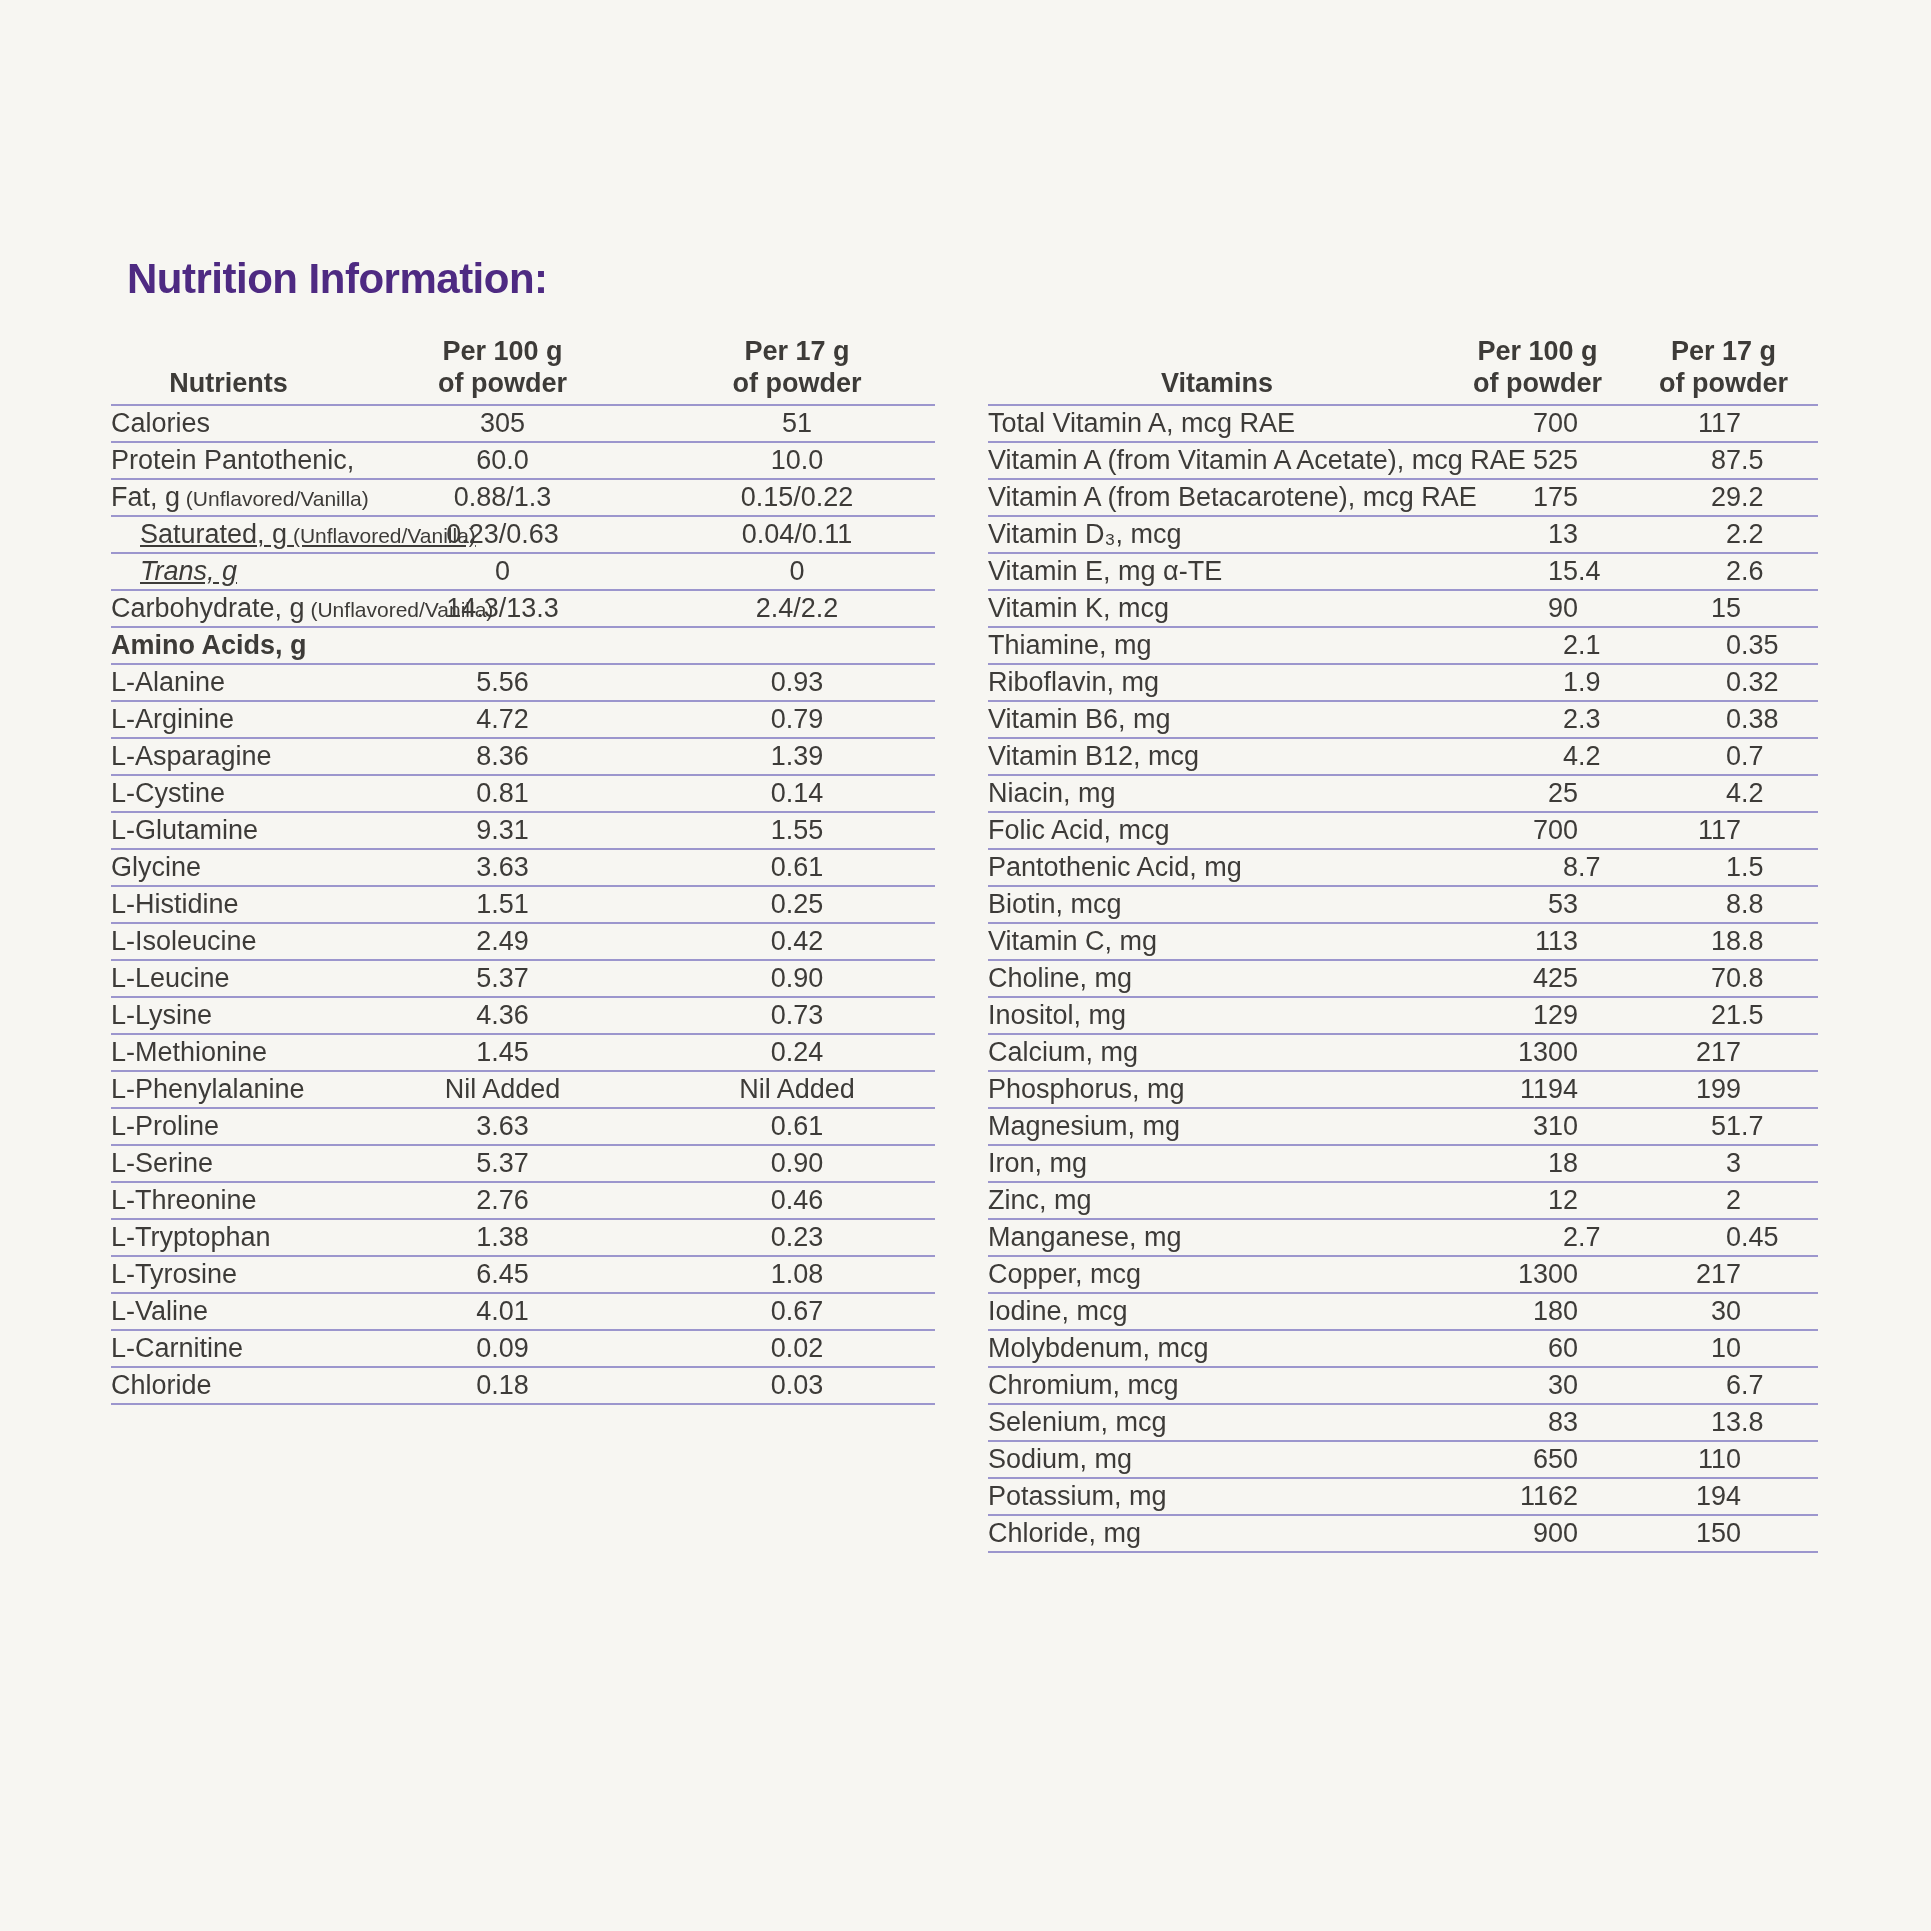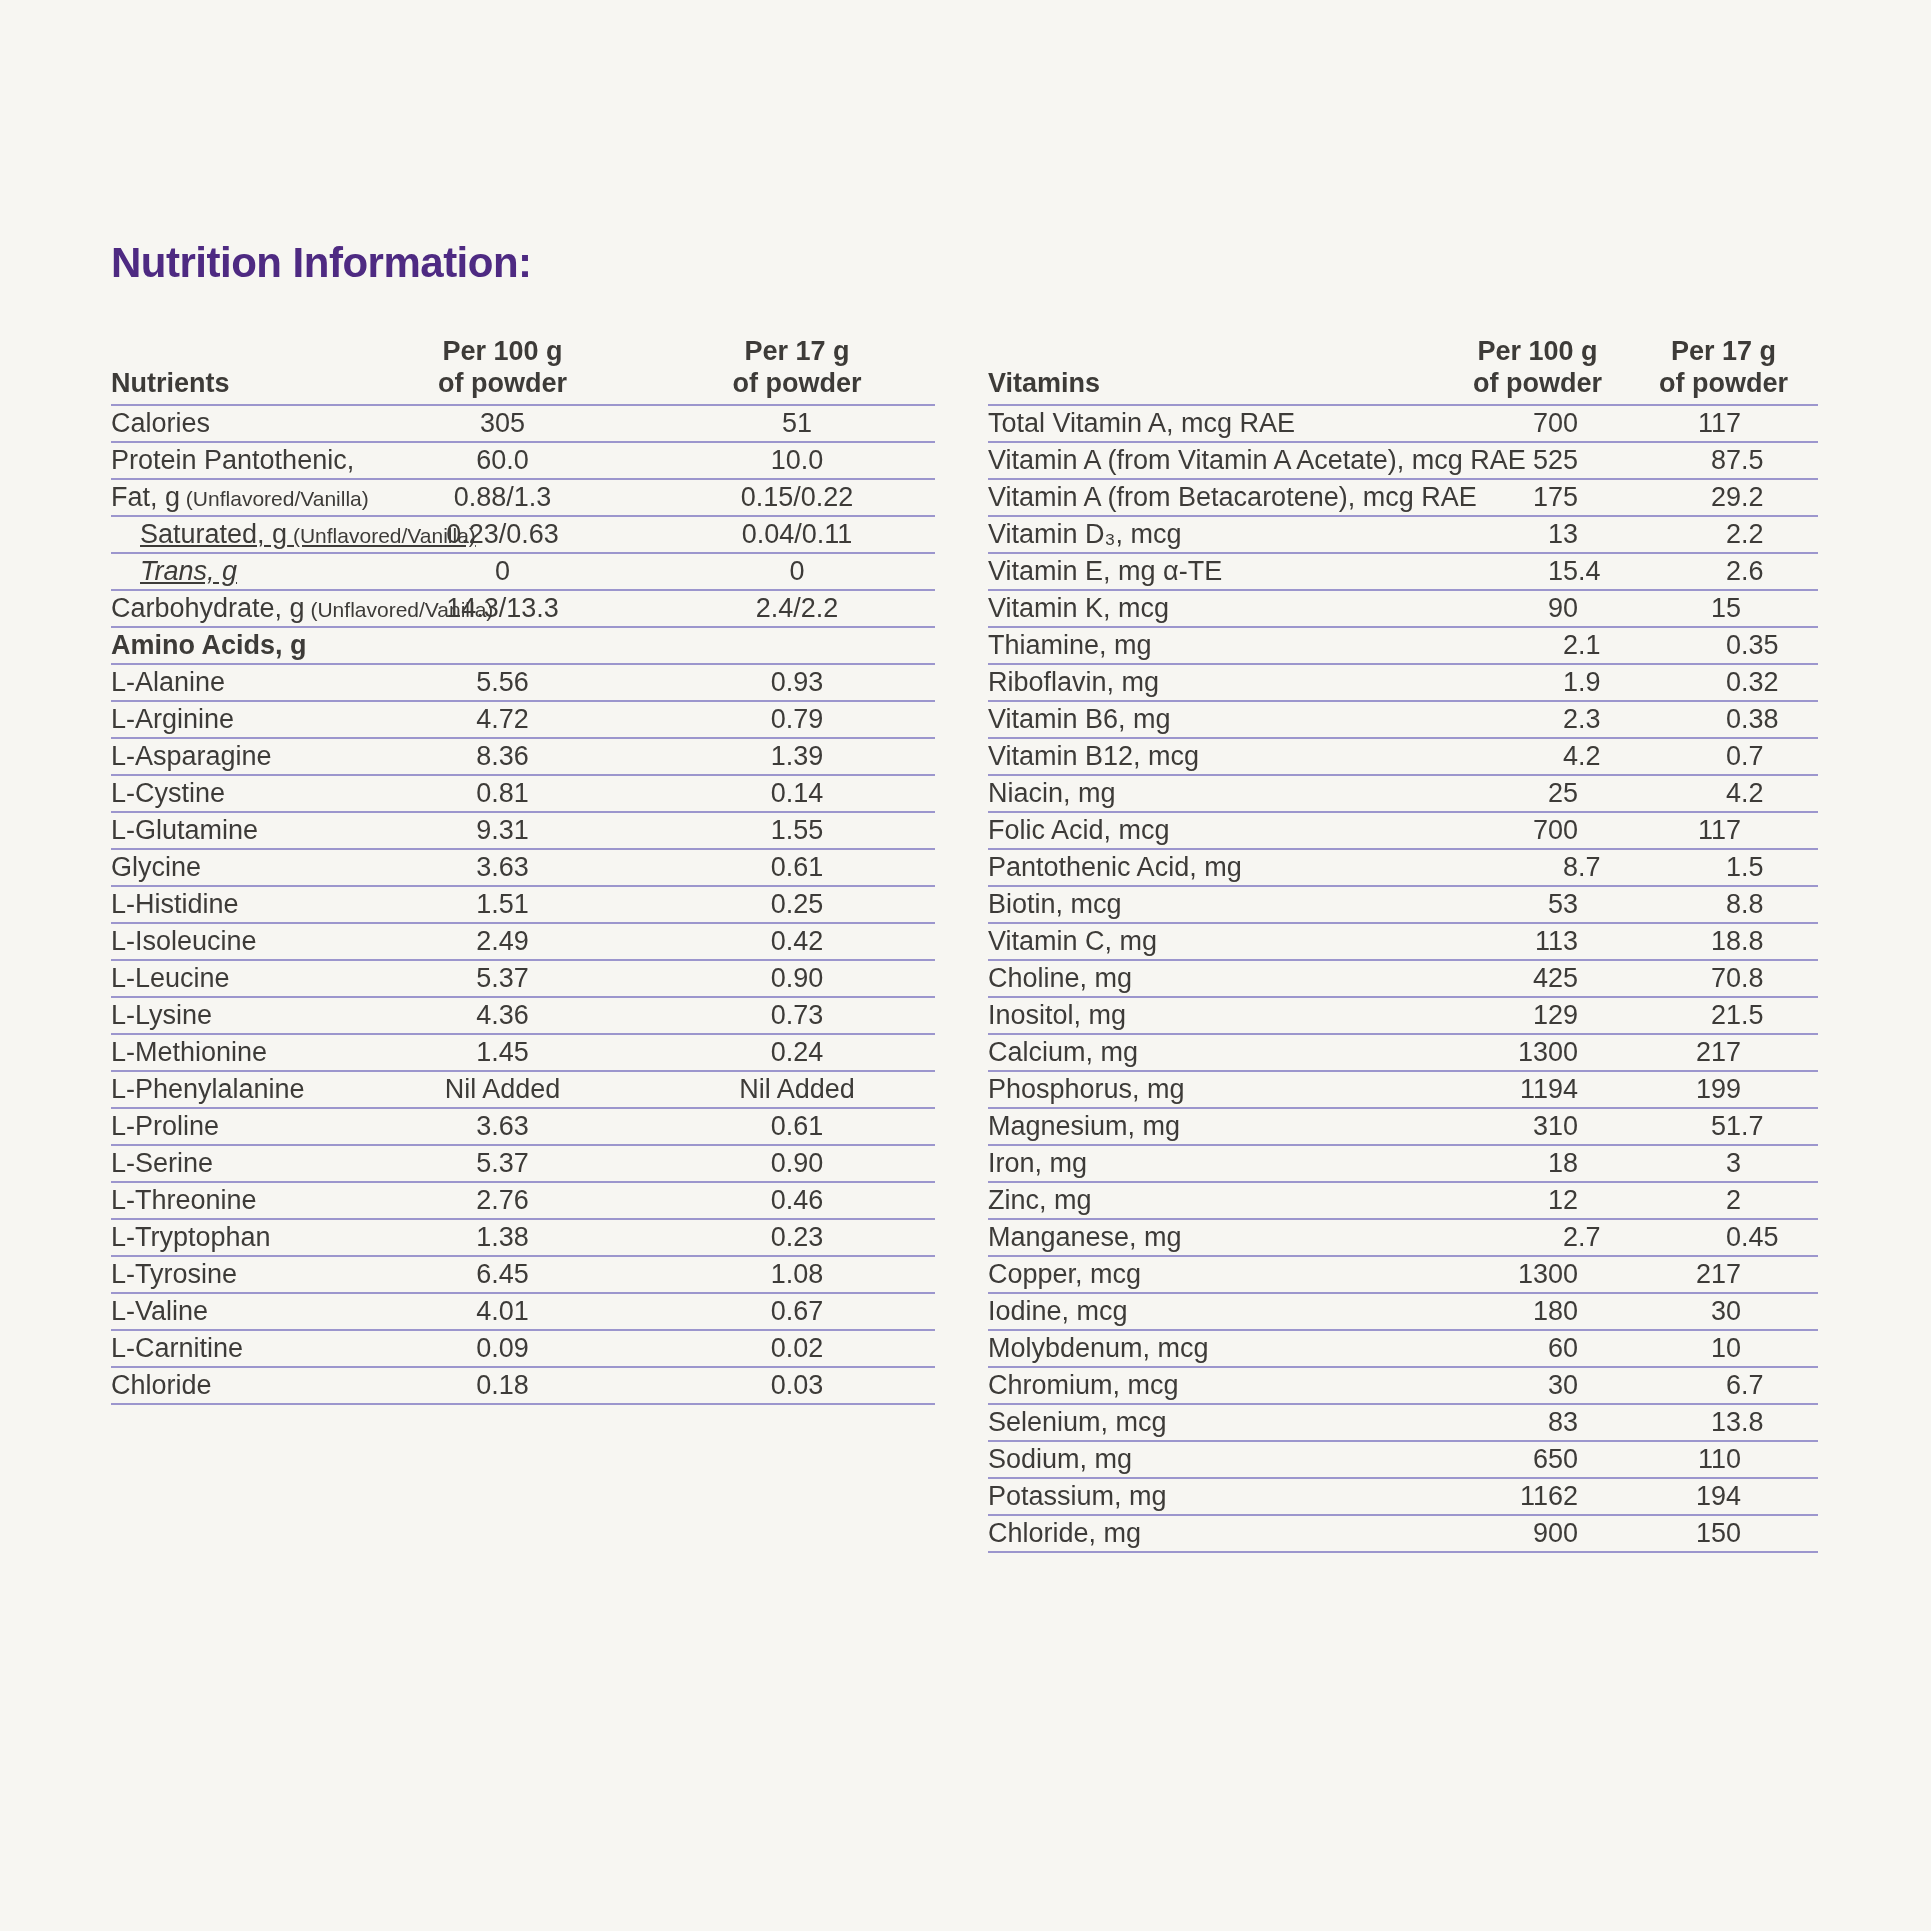--- a/index.html
+++ b/index.html
@@ -13,21 +13,21 @@
     width:1931px;height:1931px;
     background:var(--bg);
     font-family:"Liberation Sans","DejaVu Sans",sans-serif;
     color:var(--text);
     position:relative;
     overflow:hidden;
   }
   .page{position:absolute;inset:0;}
   .title{
     position:absolute;left:111px;top:239px;
-    margin:0;
+    margin:16px;
     font-size:42px;font-weight:bold;
     color:var(--purple);
     letter-spacing:-0.5px;
     white-space:nowrap;
   }
   table.ntable{
     position:absolute;top:326px;
     border-collapse:collapse;
     table-layout:fixed;
     font-size:27px;
@@ -43,21 +43,21 @@
   table.right col.c3{width:189px;}
   thead th{
     height:73px;
     vertical-align:bottom;
     padding:0 0 5px 0;
     border-bottom:2.9px solid var(--rule);
     font-weight:bold;
     font-size:27px;
   }
   thead th .hl{display:block;text-align:center;line-height:32px;white-space:nowrap;}
-  thead th.lbl{text-align:left;}
+  thead th.lbl{text-align:center;}
   tbody td{
     height:35px;
     padding:0;
     border-bottom:2.9px solid var(--rule);
     vertical-align:middle;
     white-space:nowrap;
     overflow:visible;
   }
   tbody td.lbl{text-align:left;}
   tbody td.lbl.ind{padding-left:29px;text-decoration:underline;}

